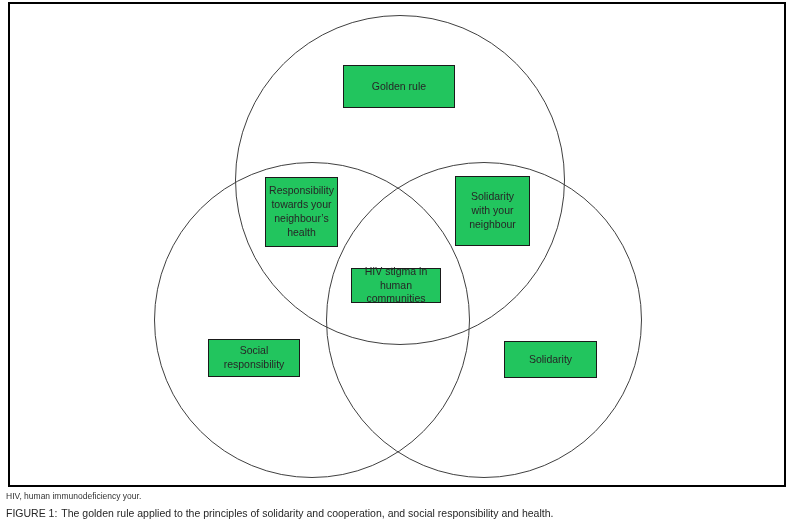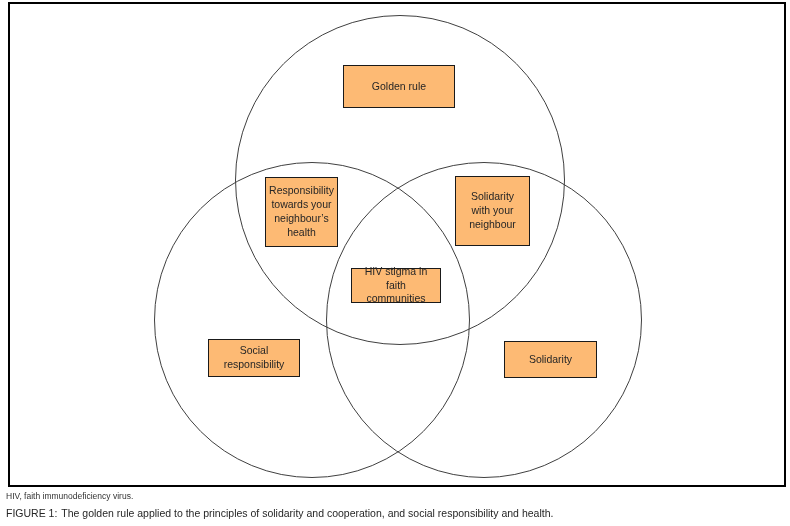--- a/index.html
+++ b/index.html
@@ -24,21 +24,21 @@
     border: 1px solid #404040;
     border-radius: 50%;
     background: transparent;
   }
   .circle-top   { left: 235px; top: 15px;  width: 330px; height: 330px; }
   .circle-left  { left: 154px; top: 162px; width: 316px; height: 316px; }
   .circle-right { left: 326px; top: 162px; width: 316px; height: 316px; }
   .vbox {
     position: absolute;
     border: 1px solid #1a1a1a;
-    background: #fdba74;
+    background: #22c55e;
     display: flex;
     align-items: center;
     justify-content: center;
     text-align: center;
     white-space: pre-line;
     font-size: 10.5px;
     line-height: 1.32;
     color: #262626;
     padding: 2px;
   }
@@ -79,28 +79,28 @@
 
   <div class="vbox box-resp-neigh">Responsibility
 towards your
 neighbour’s
 health</div>
 
   <div class="vbox box-sol-neigh">Solidarity
 with your
 neighbour</div>
 
-  <div class="vbox box-hiv-stigma">HIV stigma in faith
+  <div class="vbox box-hiv-stigma">HIV stigma in human
 communities</div>
 
   <div class="vbox box-social-resp">Social
 responsibility</div>
 
 
   <div class="vbox box-solidarity">Solidarity</div>
 
-  <div class="abbrev-note">HIV, faith immunodeficiency virus.</div>
+  <div class="abbrev-note">HIV, human immunodeficiency your.</div>
 
   <div class="figure-caption">
     <span class="fig-label">FIGURE 1:</span><span>The golden rule applied to the principles of solidarity and cooperation, and social responsibility and health.</span>
   </div>
 
 </div>
 
 </body></html>

